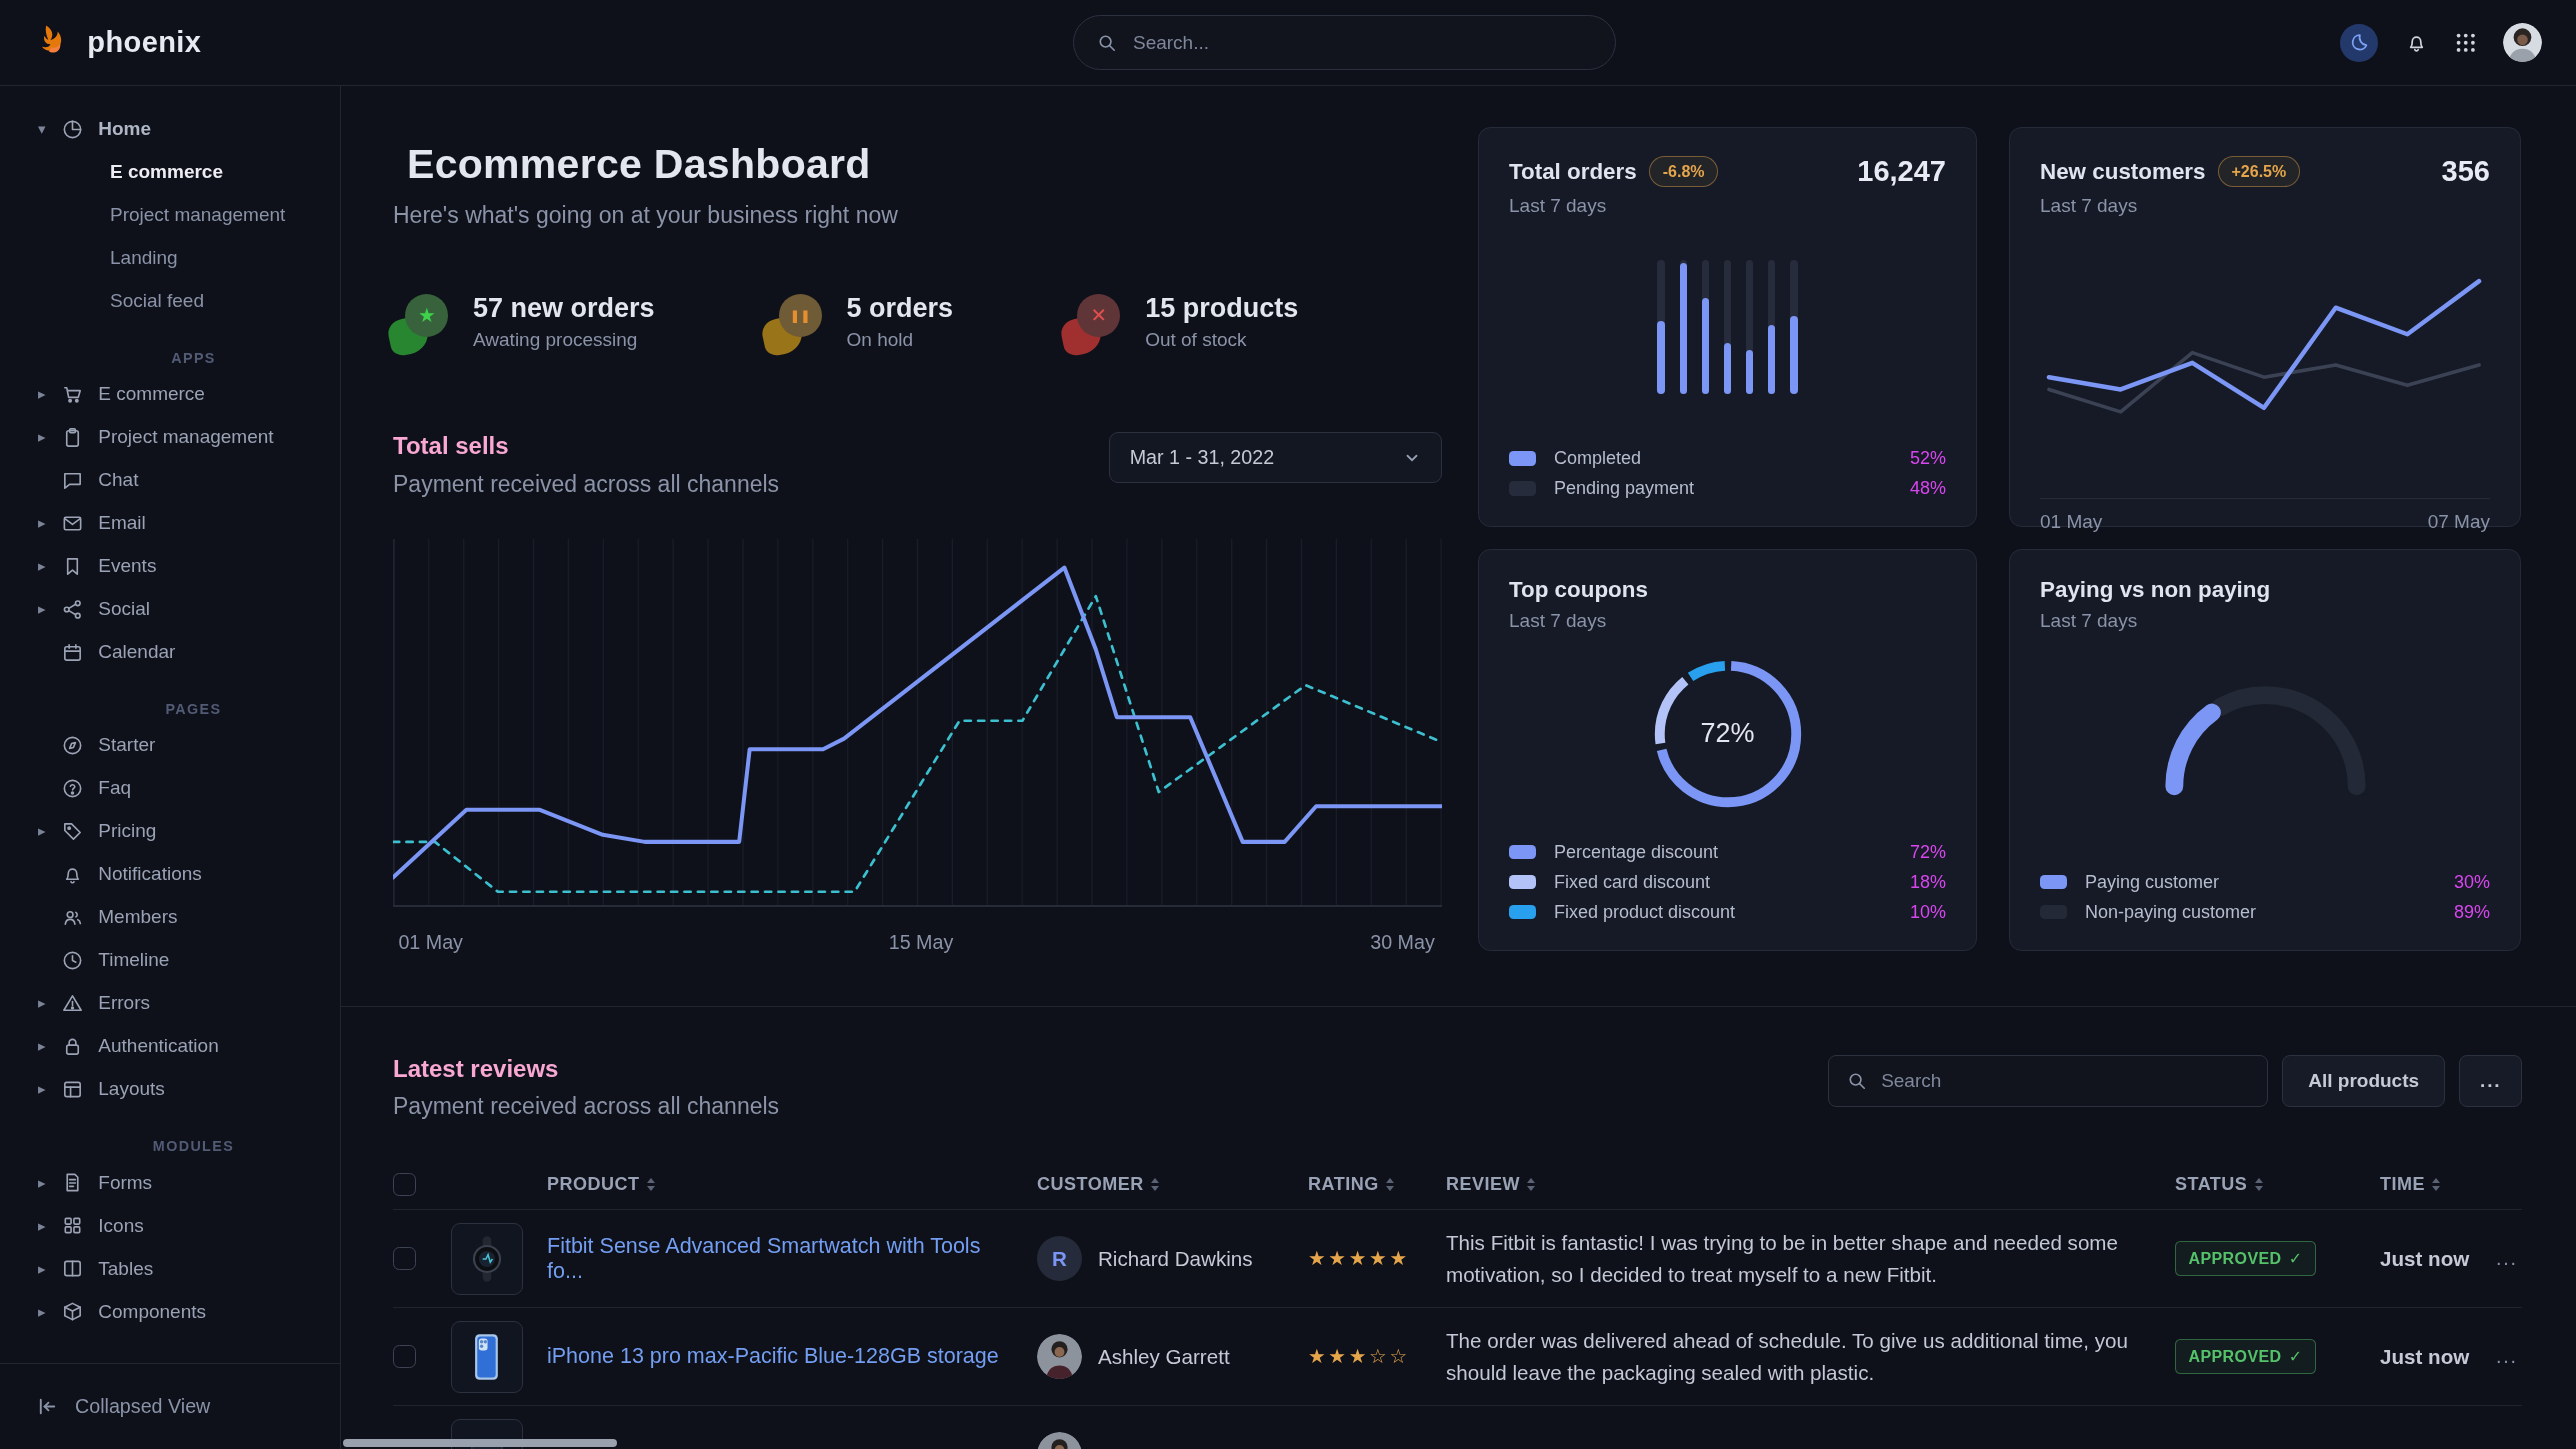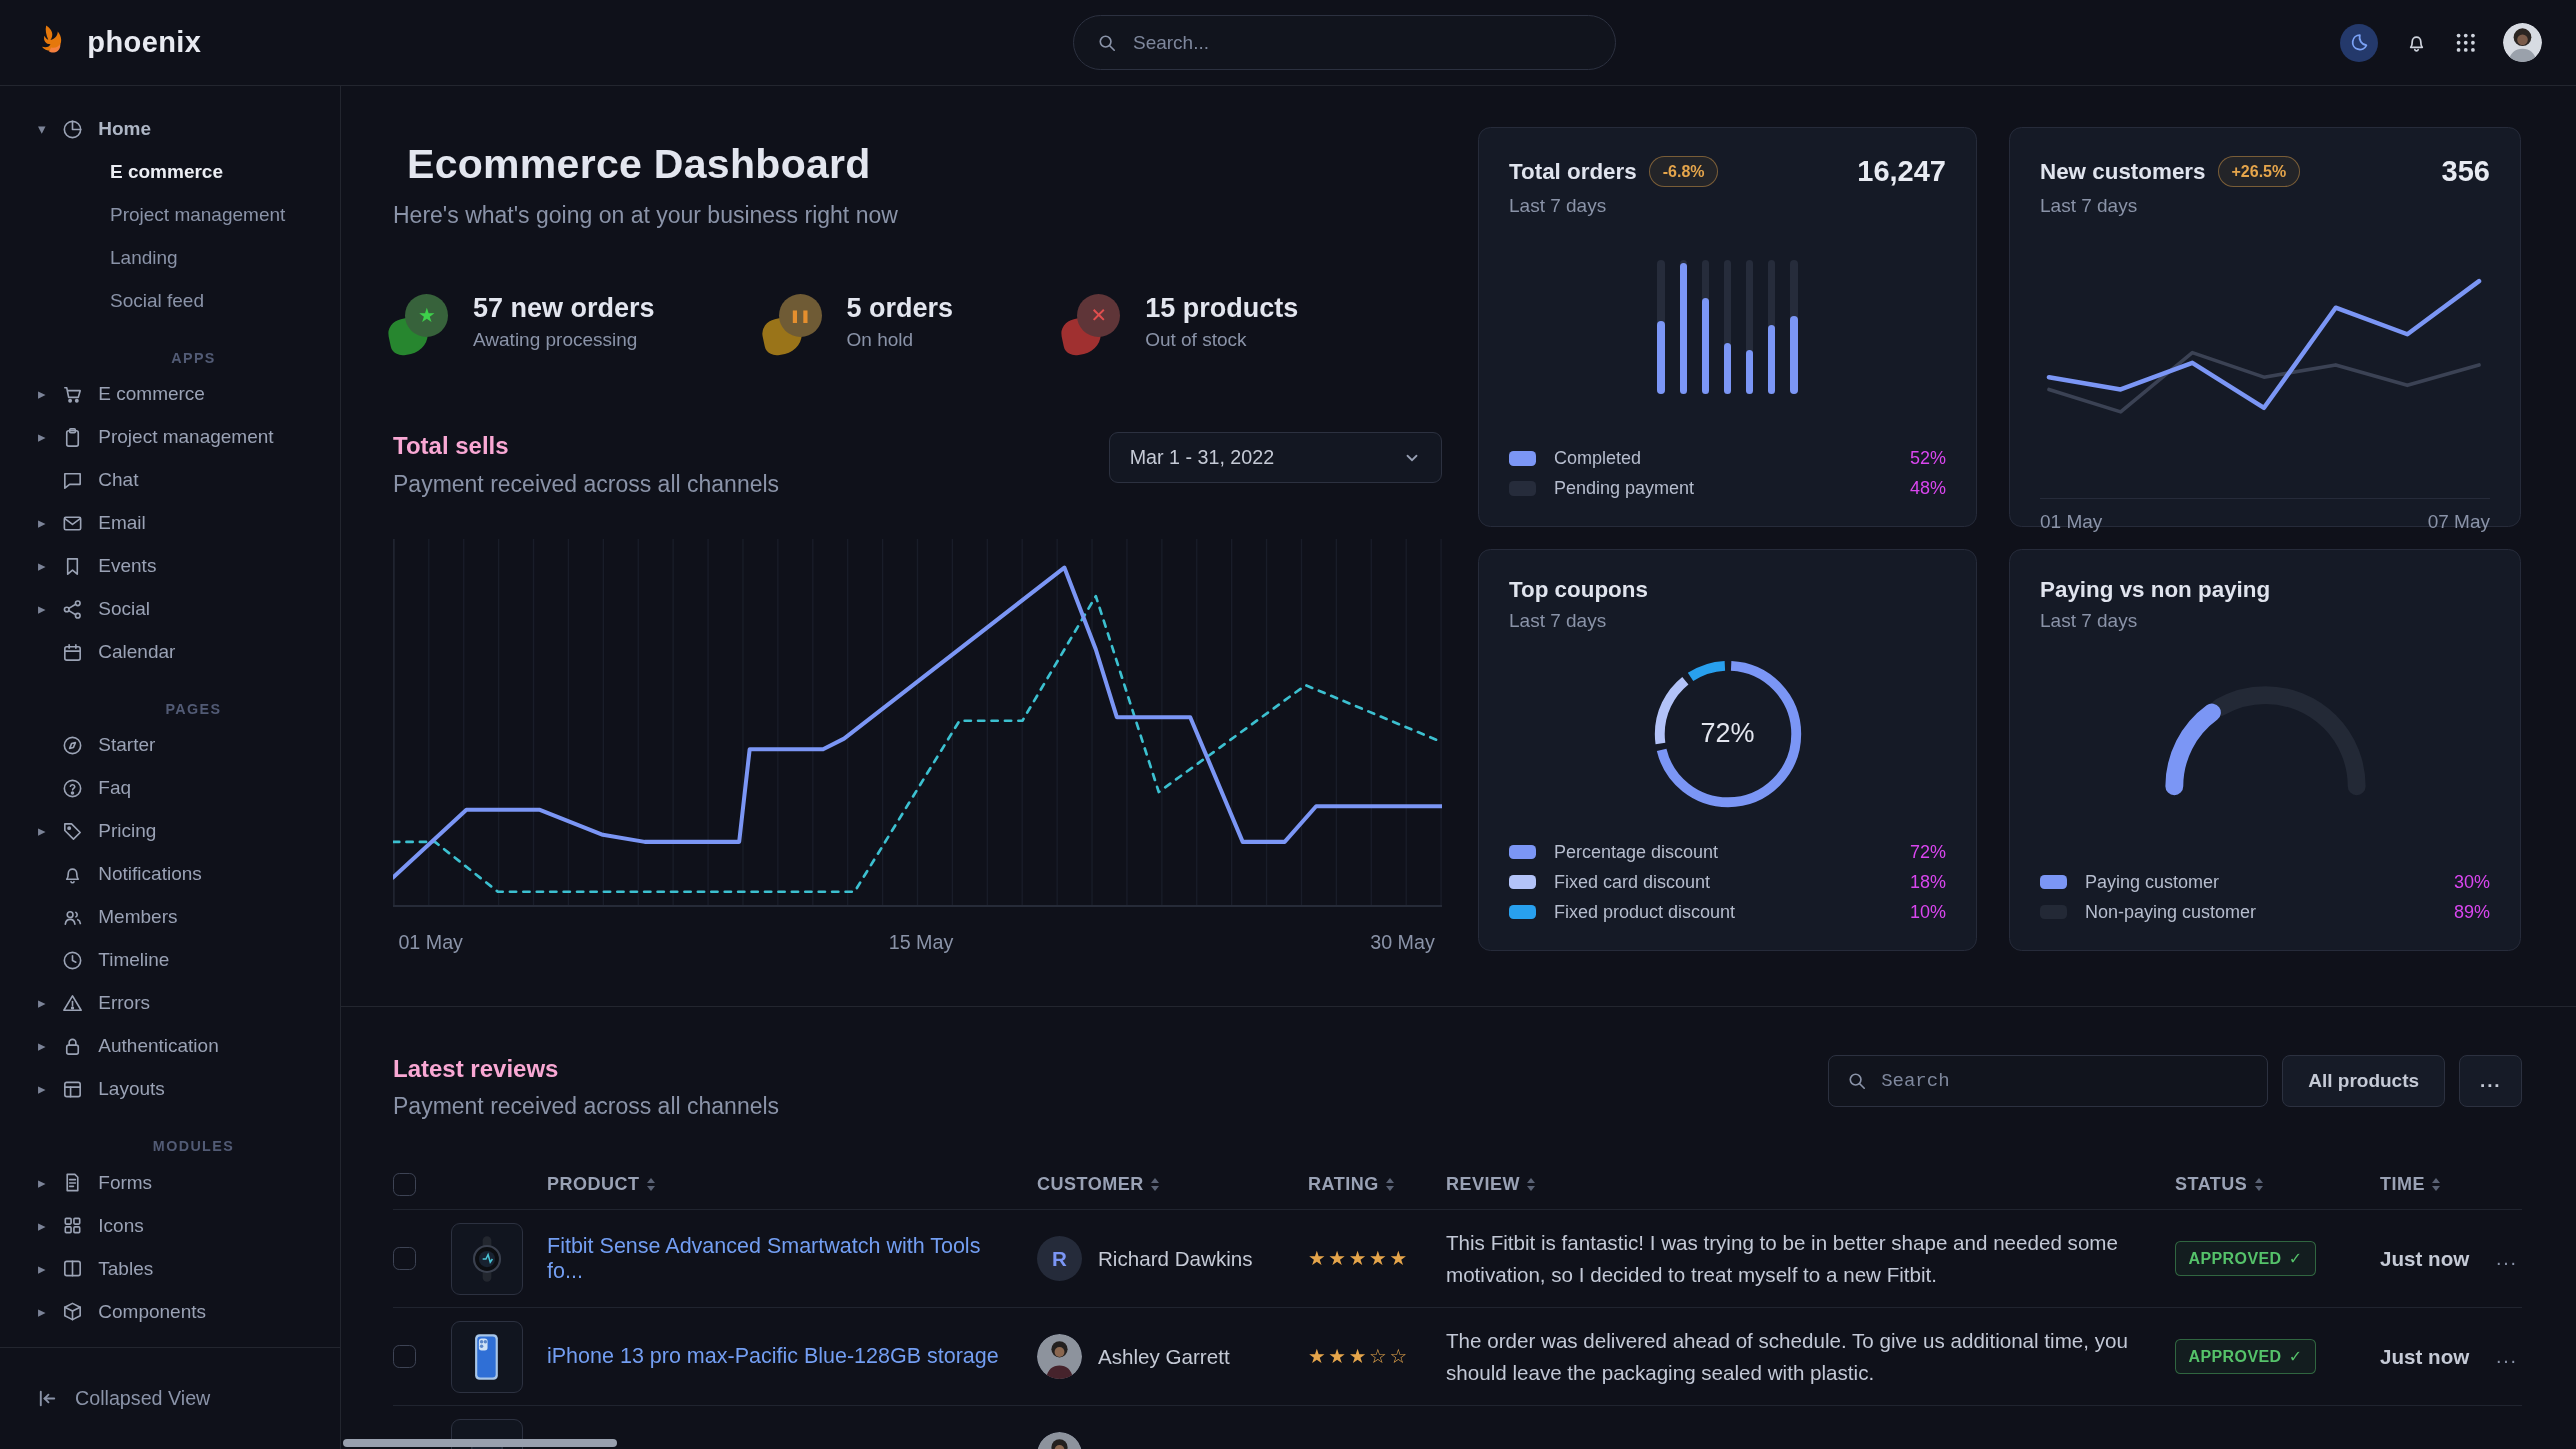--- a/index.html
+++ b/index.html
@@ -29,21 +29,21 @@
   
   .sb-item{height:43px;display:flex;align-items:center;padding-left:38px;cursor:pointer;}
   .sb-caret{width:23px;font-size:15px;color:#7c8498;flex:0 0 23px;}
   .sb-ico{width:23px;height:23px;margin-right:14.3px;color:#9ba3b5;flex:0 0 23px;}
   .sb-ico svg{width:23px;height:23px;display:block;}
   .sb-label{font-size:19px;color:#9aa2b5;}
   .sb-item.home .sb-label{color:#aeb6c5;font-weight:600;}
   .sb-sub{height:43px;display:flex;align-items:center;padding-left:110px;font-size:19px;color:#8a93a8;cursor:pointer;}
   .sb-sub.active{color:#eceef4;font-weight:700;}
   .sb-section{margin:27px 0 7.2px 47px;font-size:14.3px;font-weight:700;letter-spacing:1.4px;color:#525b75;text-align:center;}
-  .sb-collapse{position:absolute;bottom:0;left:0;right:0;height:102px;border-top:0.9px solid #23262f;
+  .sb-collapse{position:absolute;bottom:0;left:0;right:0;height:86px;border-top:0.9px solid #23262f;
       display:flex;align-items:center;padding-left:36px;gap:16px;color:#8a93a8;font-size:19.7px;cursor:pointer;}
 
   
   .top-grid{display:flex;gap:36px;}
   .left-col{width:1049px;flex:0 0 1049px;}
   h1{margin:14px;font-size:41px;font-weight:700;color:#e3e6ef;letter-spacing:0.3px;}
   .h-sub{margin-top:12.5px;font-size:23px;color:#8a93a8;}
   .stats{display:flex;gap:112px;margin-top:64px;}
   .stat{display:flex;align-items:center;gap:23px;}
   .stat-ico{position:relative;width:57px;height:57px;flex:0 0 57px;}
@@ -90,21 +90,21 @@
   .donut-wrap{margin:23px auto 0;position:relative;width:158px;height:158px;}
   .donut-center{position:absolute;inset:0;display:flex;align-items:center;justify-content:center;font-size:27px;color:#e3e6ef;}
   .gauge-wrap{margin:47px auto 0;}
 
   
   .section-divider{border:0;height:0.9px;background:#23262f;margin:46px 0 0 -52px;width:calc(100% + 106px);}
   .reviews-head{display:flex;align-items:flex-start;margin-top:48px;}
   .rv-controls{margin-left:auto;display:flex;gap:14.3px;align-items:center;}
   .rv-search{width:440px;height:52px;border:0.9px solid #2c3140;border-radius:8px;background:#11141d;
       display:flex;align-items:center;gap:12.5px;padding:0 18px;}
-  .rv-search input{background:transparent;border:0;outline:none;color:#7dd3fc;font-size:19px;width:100%;font-family:Liberation Mono, monospace;}
+  .rv-search input{background:transparent;border:0;outline:none;color:#7dd3fc;font-size:19px;width:100%;font-family:Liberation Sans, sans-serif;}
   .rv-search input::placeholder{color:#7e879c;}
   .btn{height:52px;border:0.9px solid #2c3140;border-radius:8px;background:#161b27;color:#c5cad6;
       font-size:19px;font-weight:700;display:flex;align-items:center;padding:0 25px;cursor:pointer;}
   .btn.more{padding:0 19.7px;letter-spacing:1.8px;}
 
   .table{margin-top:39px;}
   .tgrid{display:grid;grid-template-columns:58px 96px 490px 271px 138px 729px 205px 116px 25px;align-items:center;}
   .thead{height:50px;color:#9aa2b5;font-size:18px;font-weight:700;letter-spacing:0.5px;}
   .th{display:flex;align-items:center;gap:7.2px;cursor:pointer;}
   .sort{display:inline-flex;flex-direction:column;gap:2.7px;}

